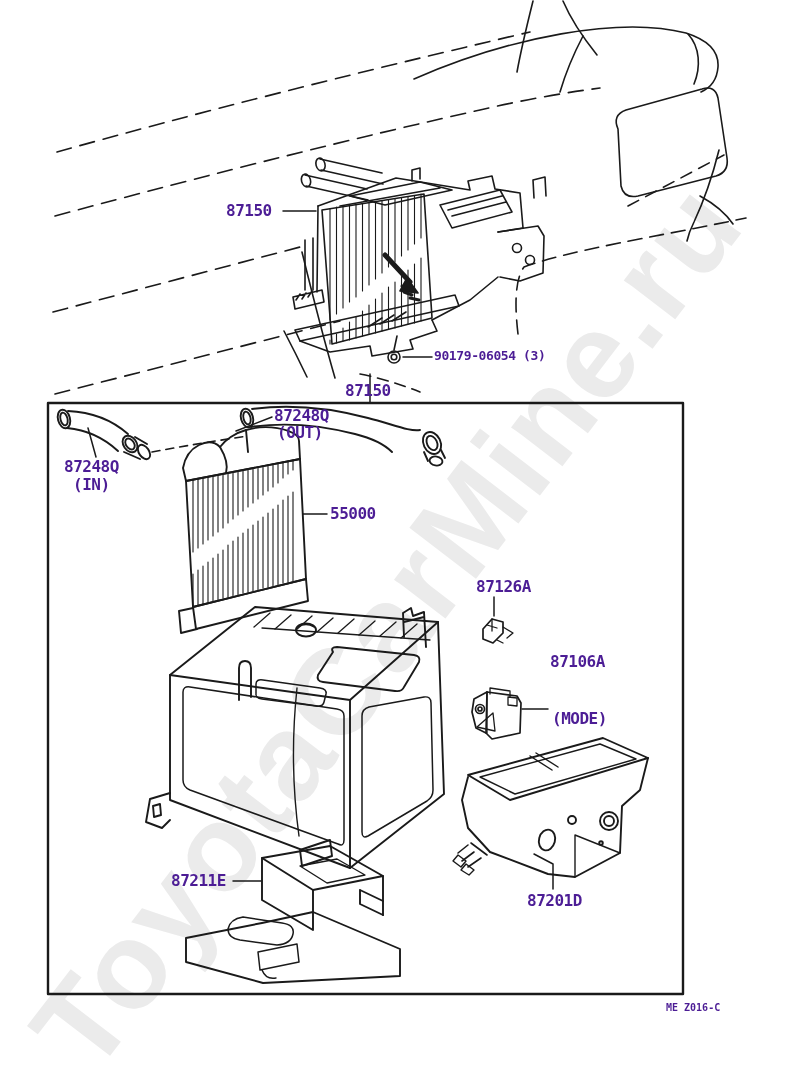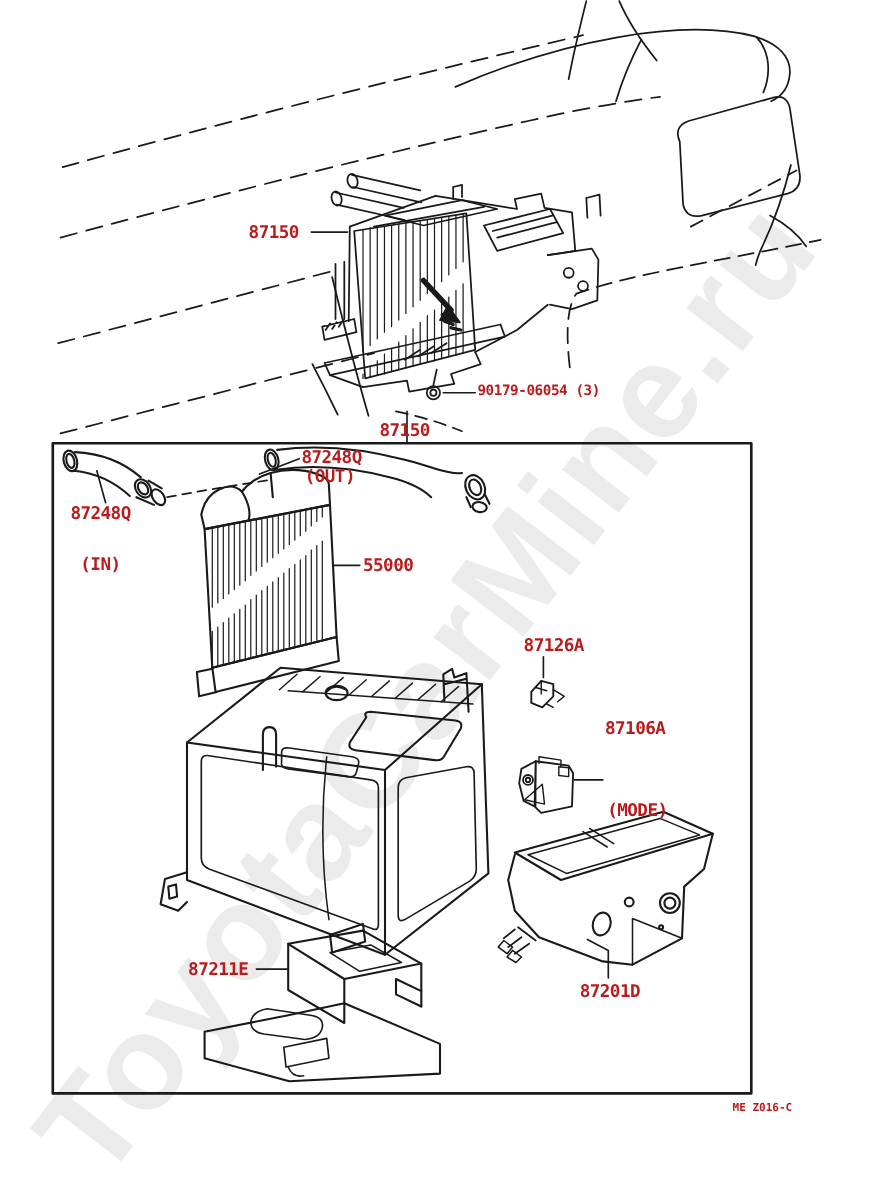--- a/index.html
+++ b/index.html
@@ -4,21 +4,21 @@
 <style>
   html,body{margin:0;padding:0;background:#ffffff;}
   #stage{position:relative;width:800px;height:1070px;background:#ffffff;overflow:hidden;
          font-family:"DejaVu Sans Mono","Liberation Mono",monospace;}
   #watermark{position:absolute;left:4px;top:1010px;width:1500px;
              transform:rotate(-52.5deg);transform-origin:0 0;
              font-family:"Liberation Sans","DejaVu Sans",sans-serif;
              font-weight:bold;font-size:122px;letter-spacing:3px;
              color:#ebebeb;white-space:nowrap;user-select:none;}
   svg{position:absolute;left:0;top:0;}
-  .lbl{position:absolute;color:#b91c1c;font-weight:bold;font-size:16px;line-height:1;
+  .lbl{position:absolute;color:#4c1d95;font-weight:bold;font-size:16px;line-height:1;
        white-space:nowrap;letter-spacing:-0.5px;}
   .lbl.small{font-size:13px;letter-spacing:-0.4px;}
   .lbl.footer{font-size:10px;letter-spacing:0px;}
 </style>
 </head>
 <body>
 
 <div id="stage">
 
   <div id="watermark">ToyotaCarMine.ru</div>
@@ -229,27 +229,27 @@
   <div class="lbl" style="left:226px;top:203px">87150</div>
 
   <div class="lbl small" style="left:434px;top:349px">90179-06054 (3)</div>
 
   <div class="lbl" style="left:345px;top:383px">87150</div>
 
   <div class="lbl" style="left:274px;top:408px">87248Q</div>
   <div class="lbl" style="left:277px;top:425px">(OUT)</div>
 
   <div class="lbl" style="left:64px;top:459px">87248Q</div>
-  <div class="lbl" style="left:73px;top:505px">(IN)</div>
+  <div class="lbl" style="left:73px;top:477px">(IN)</div>
 
   <div class="lbl" style="left:330px;top:506px">55000</div>
 
   <div class="lbl" style="left:476px;top:579px">87126A</div>
 
   <div class="lbl" style="left:550px;top:654px">87106A</div>
-  <div class="lbl" style="left:552px;top:729px">(MODE)</div>
+  <div class="lbl" style="left:552px;top:711px">(MODE)</div>
 
   <div class="lbl" style="left:171px;top:873px">87211E</div>
 
   <div class="lbl" style="left:527px;top:893px">87201D</div>
 
   <div class="lbl footer" style="left:666px;top:1003px">ME Z016-C</div>
 </div>
 
 </body></html>

